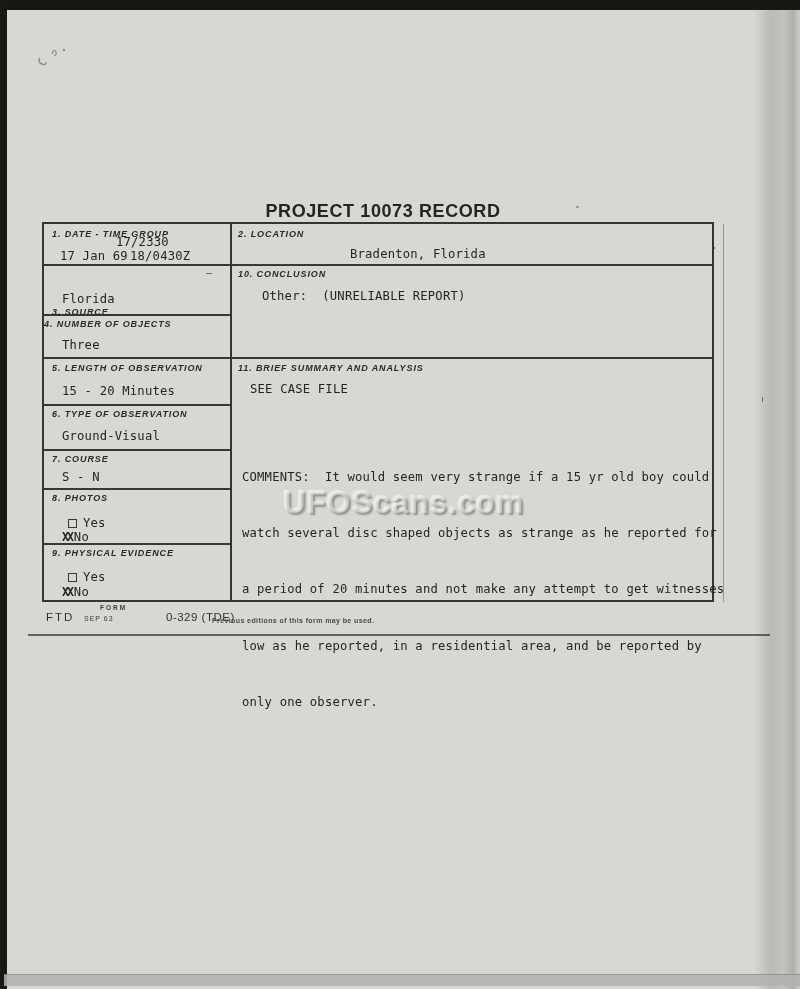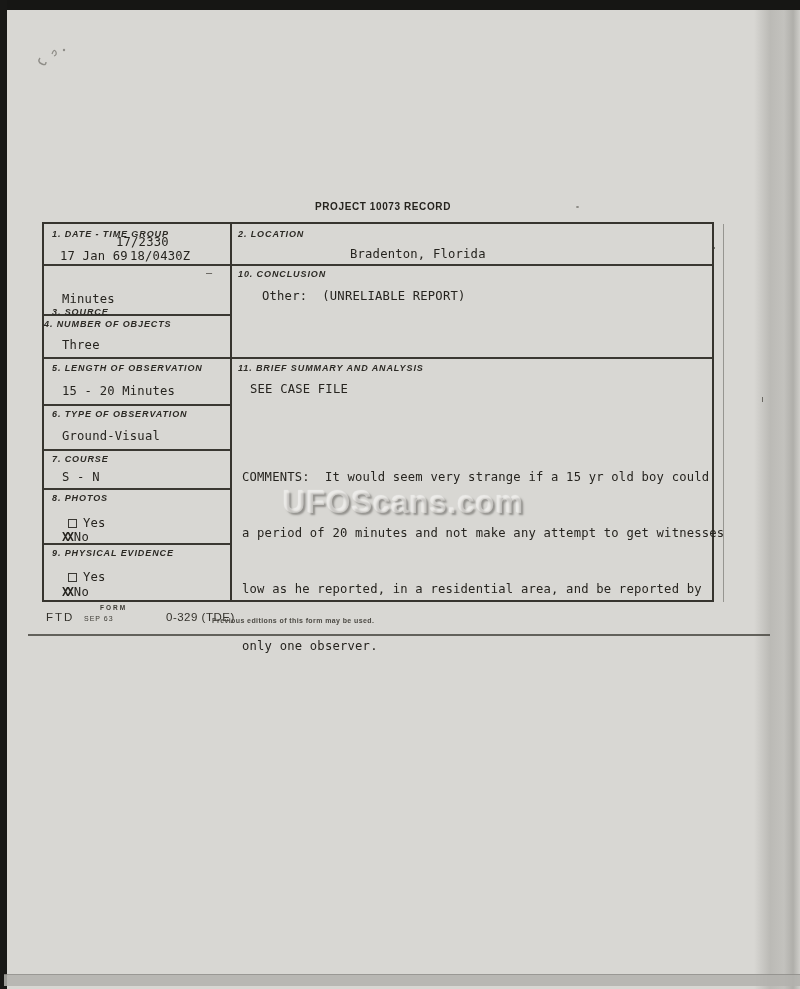--- a/index.html
+++ b/index.html
@@ -13,21 +13,21 @@
   .scan-bar-top{position:absolute;left:0;top:0;width:800px;height:10px;background:#161614;}
   .scan-bar-left{position:absolute;left:0;top:0;width:7px;height:989px;background:#181816;}
   .edge-right{position:absolute;top:10px;left:754px;width:46px;height:979px;
     background:linear-gradient(to right, rgba(120,119,114,0) 0%, rgba(120,119,114,.30) 35%,
       rgba(120,119,114,.22) 65%, rgba(120,119,114,.42) 85%, rgba(150,149,144,.15) 100%);}
   .edge-bottom{position:absolute;left:4px;top:974px;width:796px;height:11px;
     background:#b3b2ae;border-top:1px solid #8f8e8a;opacity:.85;}
   .speck{position:absolute;border-radius:50%;}
   
   .doc-title{position:absolute;left:0;top:201px;width:766px;text-align:center;
-    font-size:10px;font-weight:bold;letter-spacing:.6px;color:#26241f;}
+    font-size:18px;font-weight:bold;letter-spacing:.6px;color:#26241f;}
   
   .form-table{position:absolute;left:42px;top:222px;width:668px;height:376px;
     border:2px solid #36342e;}
   .vline-main{position:absolute;left:186px;top:0;width:2px;height:100%;background:#36342e;}
   .hline{position:absolute;height:2px;background:#3a3832;}
   .hline.left{left:0;width:186px;}
   .hline.right{left:188px;width:480px;}
   .ghost-vline{position:absolute;left:723px;top:224px;width:1px;height:378px;background:rgba(70,68,62,.45);}
   
   .cell-label{position:absolute;font-size:9px;font-weight:bold;letter-spacing:.9px;color:#2c2a25;white-space:nowrap;font-style:italic;}
@@ -89,21 +89,21 @@
   <div class="hline right" style="top:40px;"></div>
   <div class="hline right" style="top:133px;"></div>
 
   <div class="cell-label" style="left:8px;top:5px;">1. DATE - TIME GROUP</div>
   <div class="type-val" style="left:72px;top:11px;">17/2330</div>
   <div class="type-val" style="left:16px;top:25px;">17 Jan 69</div>
   <div class="type-val" style="left:86px;top:25px;">18/0430Z</div>
 
   <div class="cell-label" style="left:8px;top:45px;margin-top:38px;">3. SOURCE</div>
   <div class="label-dash" style="left:162px;top:42px;">–</div>
-  <div class="type-val" style="left:18px;top:68px;">Minutes</div>
+  <div class="type-val" style="left:18px;top:68px;">Florida</div>
 
   <div class="cell-label" style="left:0;top:95px;">4. NUMBER OF OBJECTS</div>
   <div class="type-val" style="left:18px;top:114px;">Three</div>
 
   <div class="cell-label" style="left:8px;top:139px;">5. LENGTH OF OBSERVATION</div>
   <div class="type-val" style="left:18px;top:160px;">15 - 20 Minutes</div>
 
   <div class="cell-label" style="left:8px;top:185px;">6. TYPE OF OBSERVATION</div>
   <div class="type-val" style="left:18px;top:205px;">Ground-Visual</div>
 
@@ -129,20 +129,21 @@
   <div class="cell-label" style="left:194px;top:5px;">2. LOCATION</div>
   <div class="type-val" style="left:306px;top:23px;">Bradenton, Florida</div>
 
   <div class="cell-label" style="left:194px;top:45px;">10. CONCLUSION</div>
   <div class="type-val" style="left:218px;top:65px;">Other:  (UNRELIABLE REPORT)</div>
 
   <div class="cell-label" style="left:194px;top:139px;">11. BRIEF SUMMARY AND ANALYSIS</div>
   <div class="type-val" style="left:206px;top:158px;">SEE CASE FILE</div>
   <div class="type-val comments" style="left:198px;top:206px;width:520px;">
     <div>COMMENTS:  It would seem very strange if a 15 yr old boy could</div>
+    <div>watch several disc shaped objects as strange as he reported for</div>
     <div>a period of 20 minutes and not make any attempt to get witnesses</div>
     <div>low as he reported, in a residential area, and be reported by</div>
     <div>only one observer.</div>
   </div>
 </div>
 
 <div class="watermark">UFOScans.com</div>
 
 <div class="footer-form-word">FORM</div>
 <div class="footer-ftd">FTD</div>

